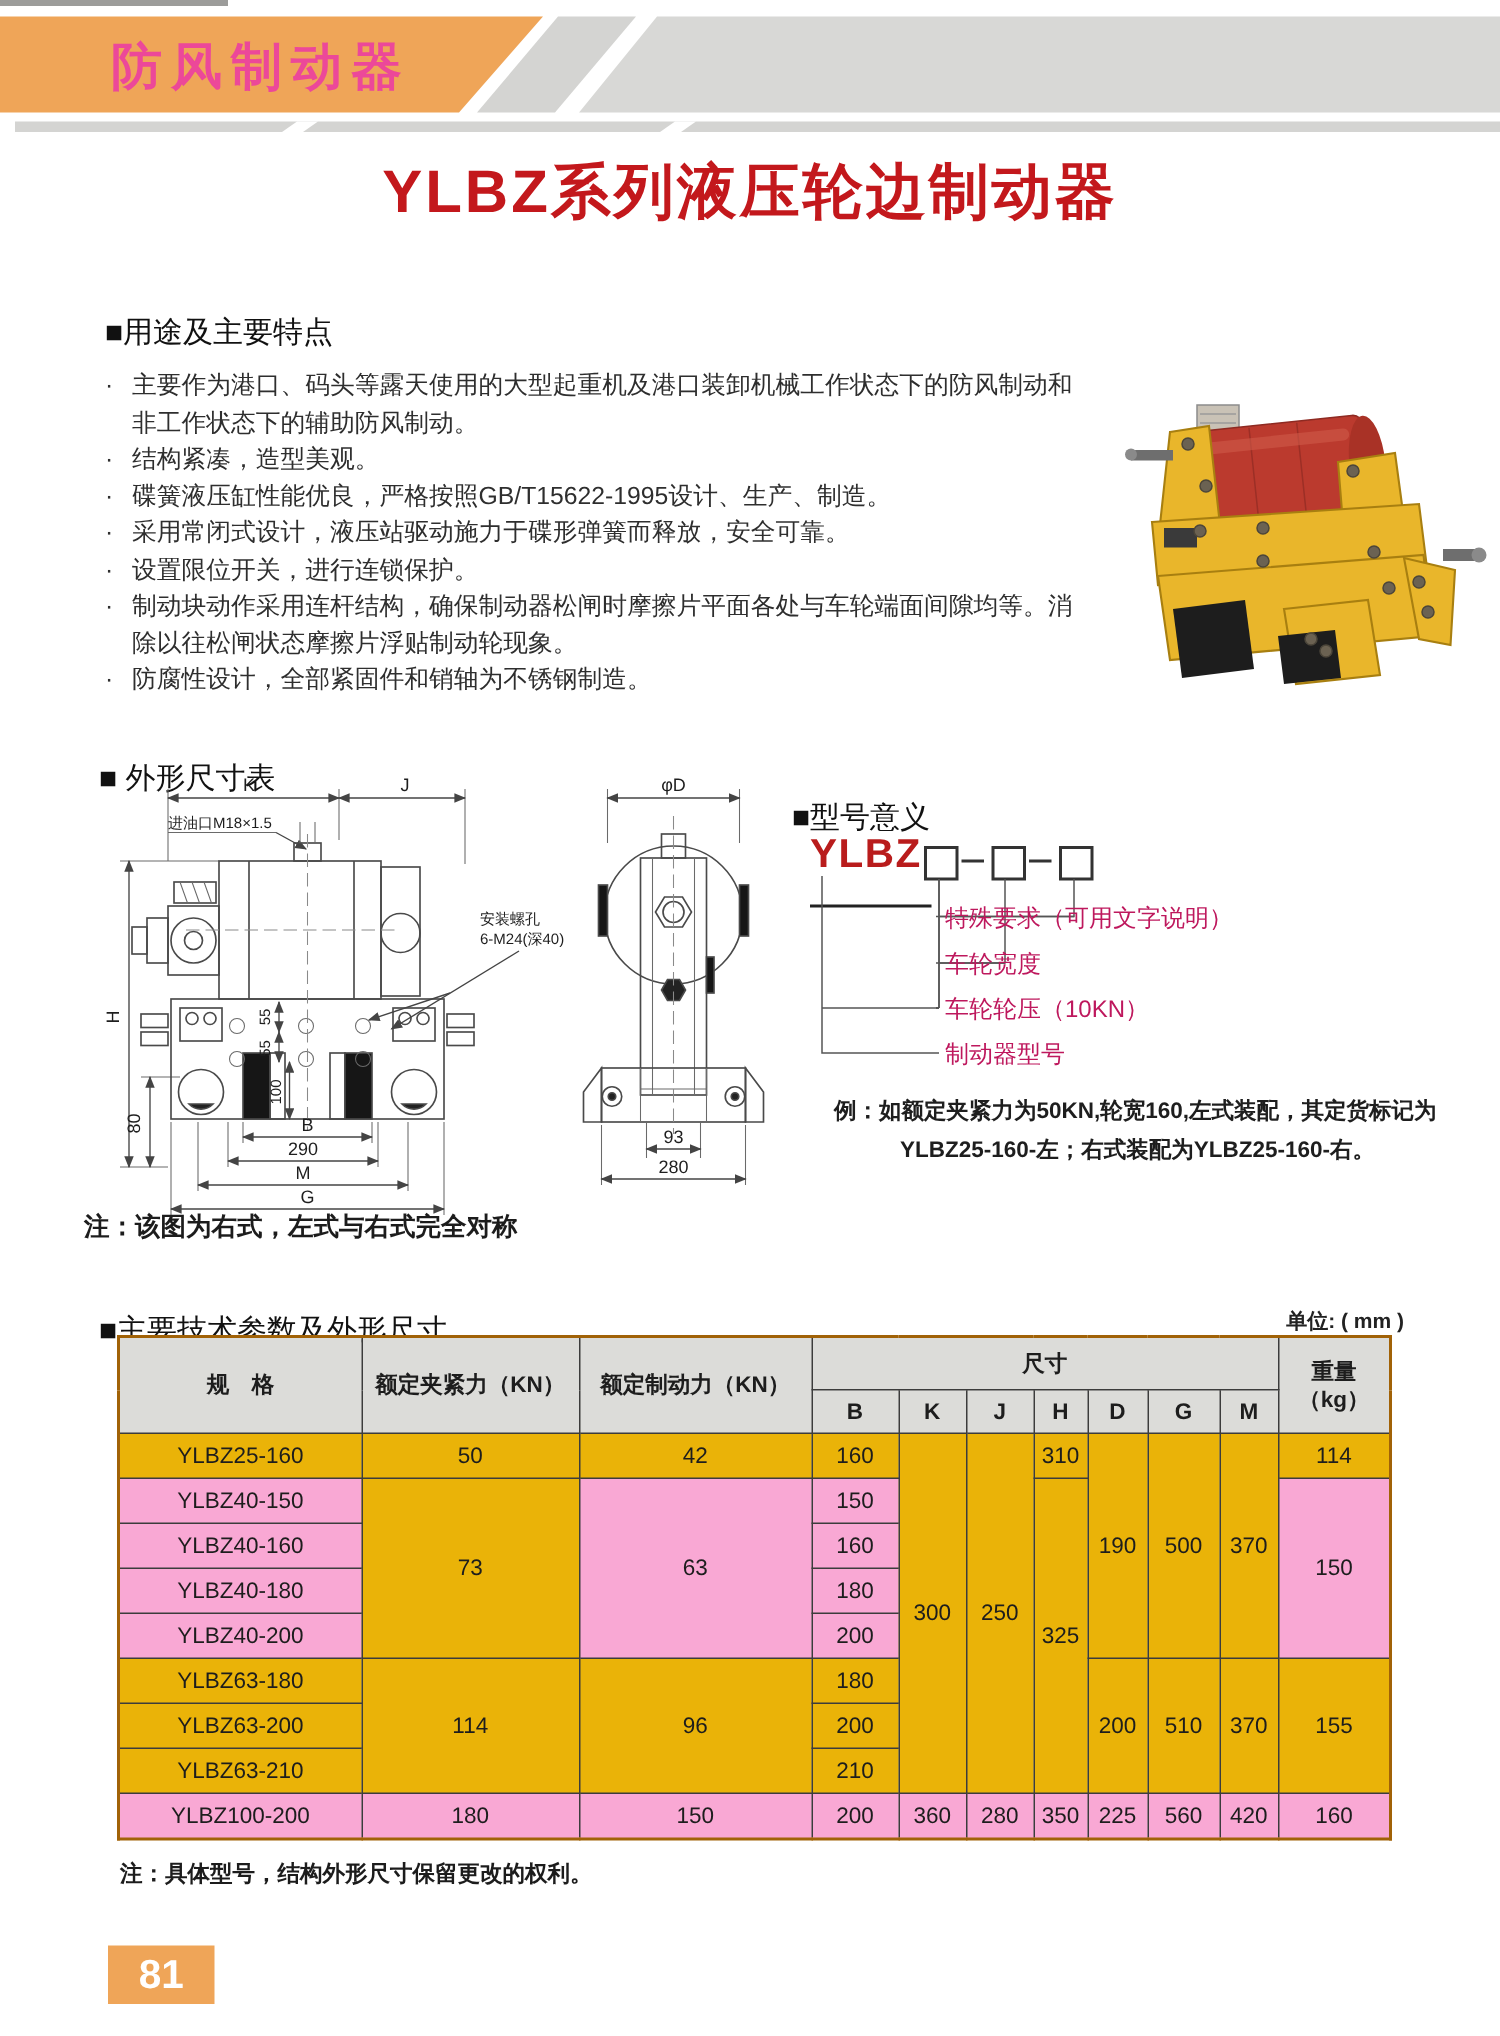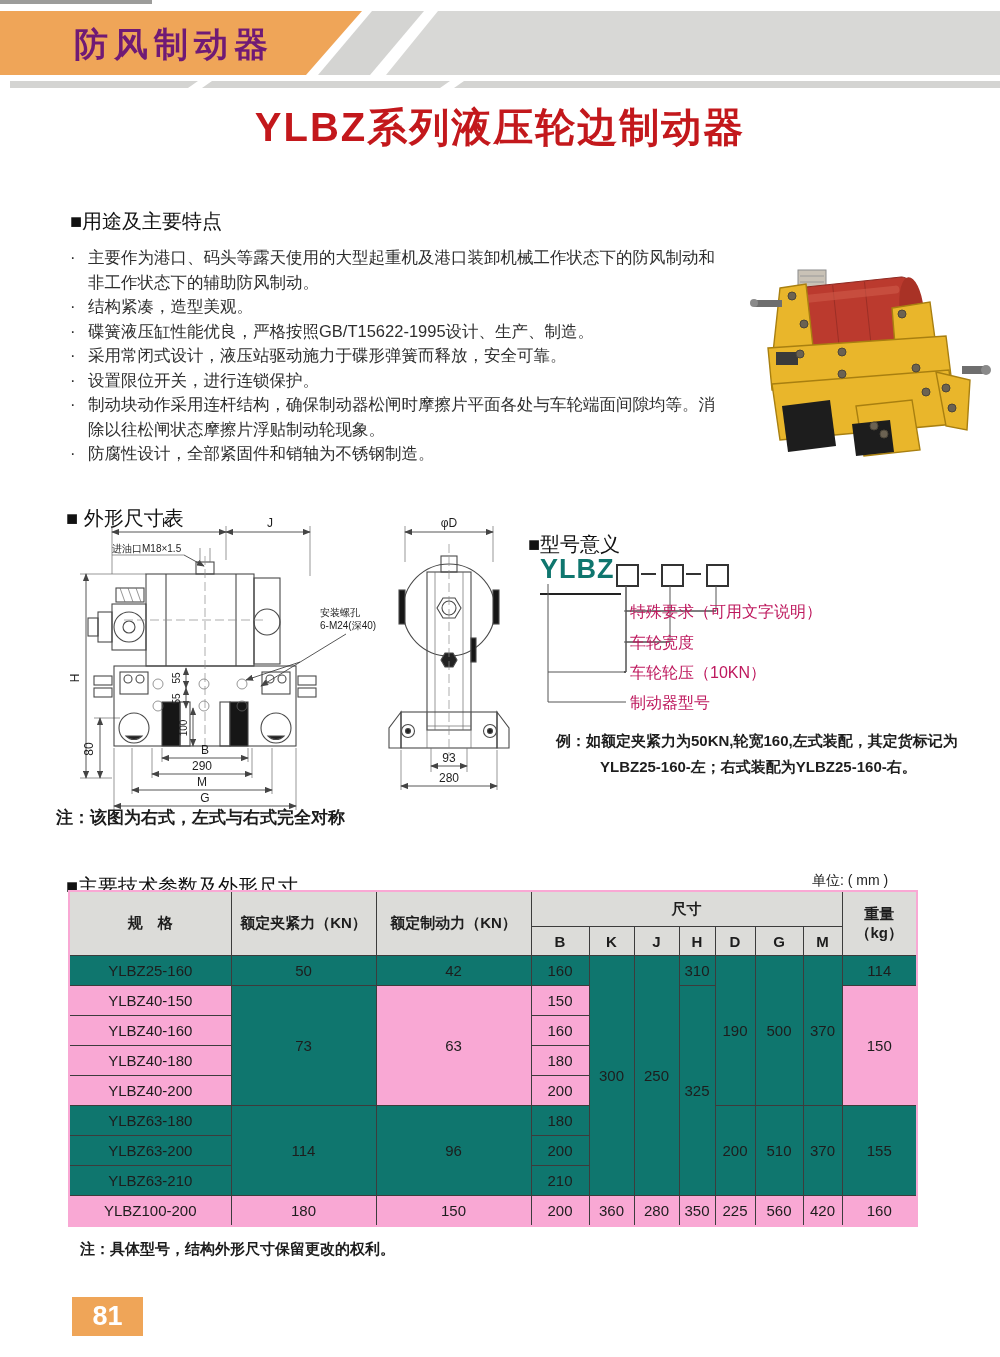--- a/index.html
+++ b/index.html
@@ -2,21 +2,21 @@
 <html><head>
 <meta charset="utf-8">
 <style>
   html,body{margin:0;padding:0;background:#fff}
   .page{position:relative;width:1000px;height:1357px;background:#fff;overflow:hidden;
         font-family:"Liberation Sans","DejaVu Sans",sans-serif;color:#222}
 
   
   .band-svg{position:absolute;left:0;top:0}
   .band-label{position:absolute;left:74px;top:22px;font-size:34px;font-weight:bold;
-              letter-spacing:6px;color:#701a75;white-space:nowrap}
+              letter-spacing:6px;color:#ec4899;white-space:nowrap}
 
   .doc-title{position:absolute;top:100px;left:0;width:100%;text-align:center;
              font-size:40px;font-weight:bold;color:#c3181c;letter-spacing:2px}
 
   .sec-title{font-size:20px;font-weight:normal;color:#111;white-space:nowrap}
 
   
   .features{position:absolute;left:70px;top:208px;width:655px}
   .features .sec-title{margin:0 0 10px 0}
   .bullet{font-size:16.5px;line-height:24.5px;color:#2e2e2e;padding-left:18px;text-indent:-18px}
@@ -35,40 +35,40 @@
   .cl{stroke:#8a8a8a;stroke-width:0.7;stroke-dasharray:9 4;fill:none}
   .dim{stroke:#444;stroke-width:0.9;fill:none;marker-start:url(#ar);marker-end:url(#ar)}
   .dime{stroke:#444;stroke-width:0.9;fill:none;marker-end:url(#ar)}
   .dt{font-size:12px;fill:#1e1e1e}
   .dts{font-size:10px;fill:#1e1e1e}
 
   
   .model{position:absolute;left:528px;top:514px;width:460px;height:330px}
   .model .sec-title{position:absolute;left:0;top:0}
   .model-series{position:absolute;left:12px;top:40px;font-size:27px;font-weight:bold;
-                color:#0f766e;border-bottom:2px solid #222;padding:0 6px 8px 0;letter-spacing:1px}
+                color:#b91c1c;border-bottom:2px solid #222;padding:0 6px 18px 0;letter-spacing:1px}
   .mbox{position:absolute;top:50px;width:19px;height:19px;border:2px solid #333;background:#fff}
   .mdash{position:absolute;top:59px;width:15px;height:2px;background:#333}
   .model-connectors{position:absolute;left:0;top:70px}
   .model-label{position:absolute;left:102px;font-size:16px;color:#be185d;white-space:nowrap}
   .model-example{position:absolute;left:28px;top:214px;font-size:15px;font-weight:600;
                  line-height:26px;color:#1e1e1e;white-space:nowrap}
   .model-example .line2{padding-left:44px}
 
   
   .params-title{position:absolute;left:66px;top:856px}
-  .unit{position:absolute;left:812px;top:872px;width:124px;text-align:left;
-        font-size:14px;font-weight:400;white-space:nowrap}
-  table.params{position:absolute;left:68px;top:890px;width:848px;border-collapse:collapse;
-               table-layout:fixed;border:2px solid #f9a8d4}
+  .unit{position:absolute;left:812px;top:872px;width:124px;text-align:right;
+        font-size:14px;font-weight:700;white-space:nowrap}
+  table.params{position:absolute;left:78px;top:890px;width:848px;border-collapse:collapse;
+               table-layout:fixed;border:2px solid #a16207}
   .params th,.params td{border:1px solid #3c3c3c;text-align:center;vertical-align:middle;padding:0}
   .params th{background:#dcdcd9;font-size:15px;font-weight:600;color:#1d1d1d}
   .params tr.hrow1 th{height:34px}
   .params tr.hrow2 th{height:28px}
-  .params td{font-size:15px;height:29px;color:#1d1d1d;background:#0f766e}
+  .params td{font-size:15px;height:29px;color:#1d1d1d;background:#eab308}
   .params td.shade{background:#f9a8d4}
   .table-note{position:absolute;left:80px;top:1240px;font-size:15px;font-weight:600;color:#1c1c1c}
 
   .page-num{position:absolute;left:72px;top:1297px;width:71px;height:39px;background:#efa558;
             color:#fff;font-size:27px;font-weight:bold;text-align:center;line-height:39px}
 </style>
 </head>
 <body>
 
 <div class="page">

